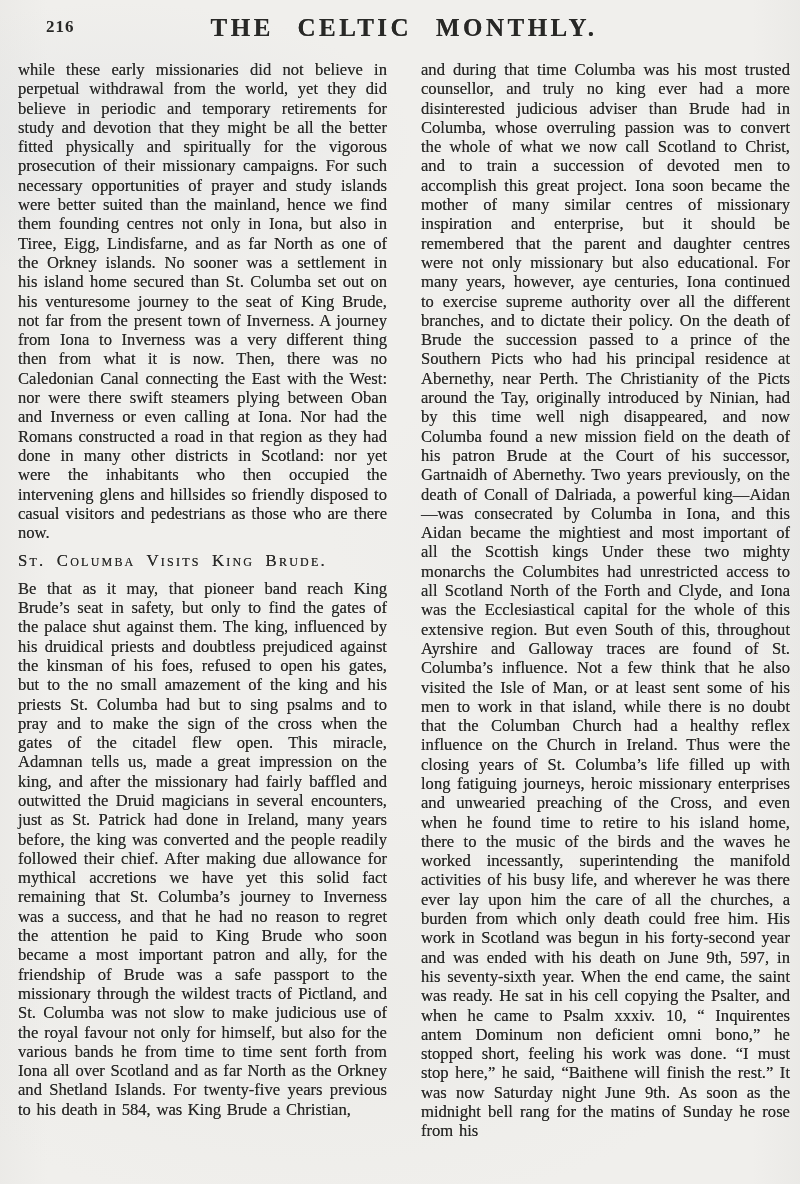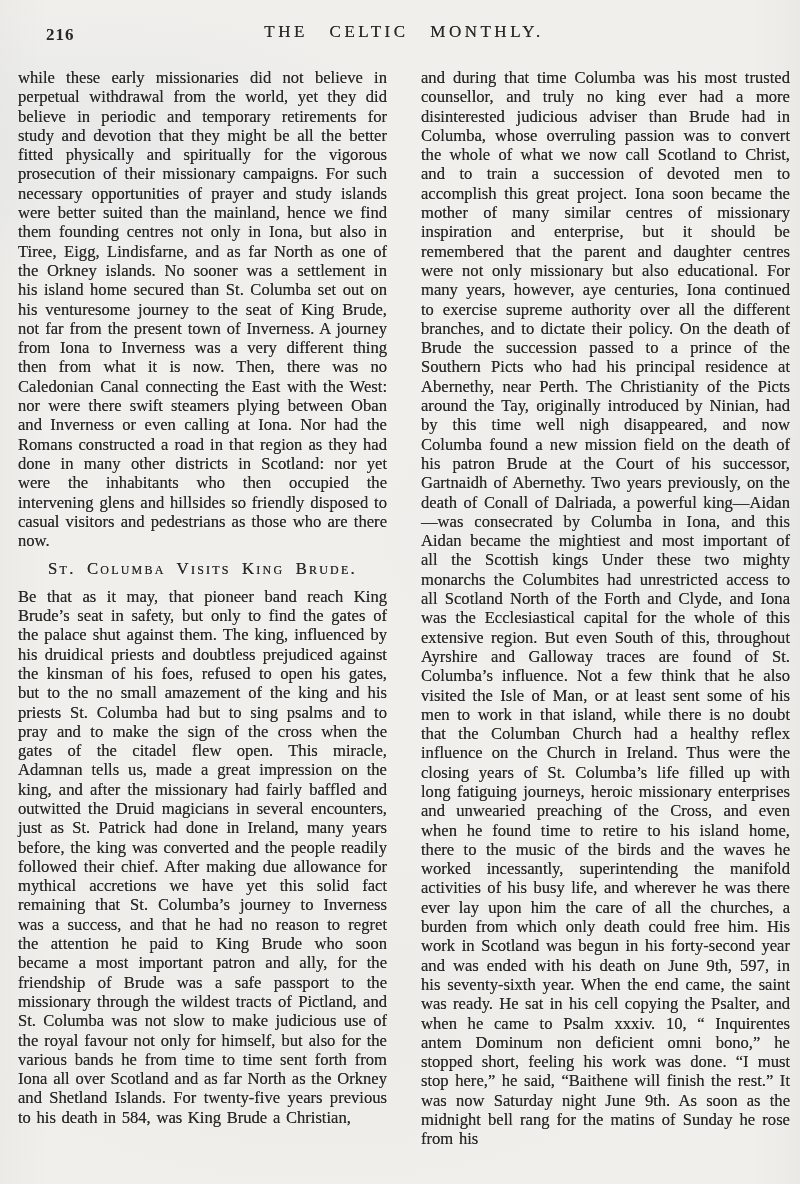--- a/index.html
+++ b/index.html
@@ -32,24 +32,24 @@
   }
   .page-number {
     position: absolute;
     left: 28px;
     top: 3px;
     font-size: 17px;
     font-weight: bold;
     letter-spacing: 1px;
   }
   .journal-title {
-    margin: 12px;
+    margin: 4px;
     text-align: center;
-    font-size: 17px;
-    font-weight: normal;
+    font-size: 25px;
+    font-weight: bold;
     letter-spacing: 3.5px;
     word-spacing: 14px;
     text-shadow: 0 0 0.5px rgba(25,25,25,0.7);
   }
   .columns {
     display: flex;
     gap: 34px;
     padding-top: 10px;
   }
   .col {
@@ -59,21 +59,21 @@
     font-size: 16.6px;
     line-height: 19.3px;
     word-spacing: 1.5px;
     text-shadow: 0 0 0.4px rgba(25,25,25,0.65);
   }
   .body-text {
     margin: 0;
   }
   .section-heading {
     margin: 9px 0 8px 0;
-    text-align: center;
+    text-align: left;
     font-size: 16.8px;
     font-weight: normal;
     font-variant: small-caps;
     letter-spacing: 2.2px;
     word-spacing: 5px;
     text-shadow: 0 0 0.5px rgba(25,25,25,0.7);
   }
 </style>
 </head>
 <body>

